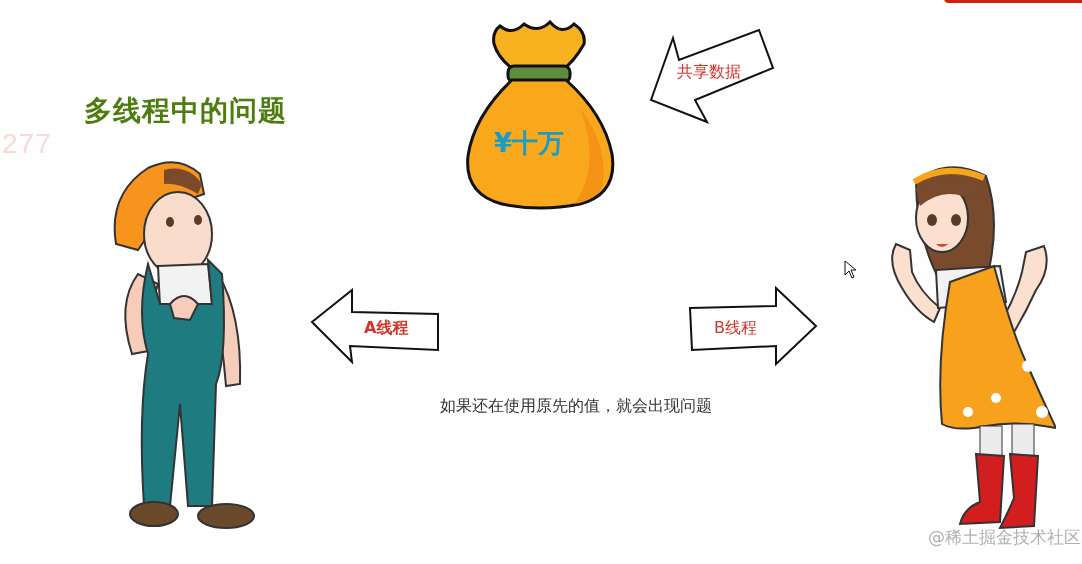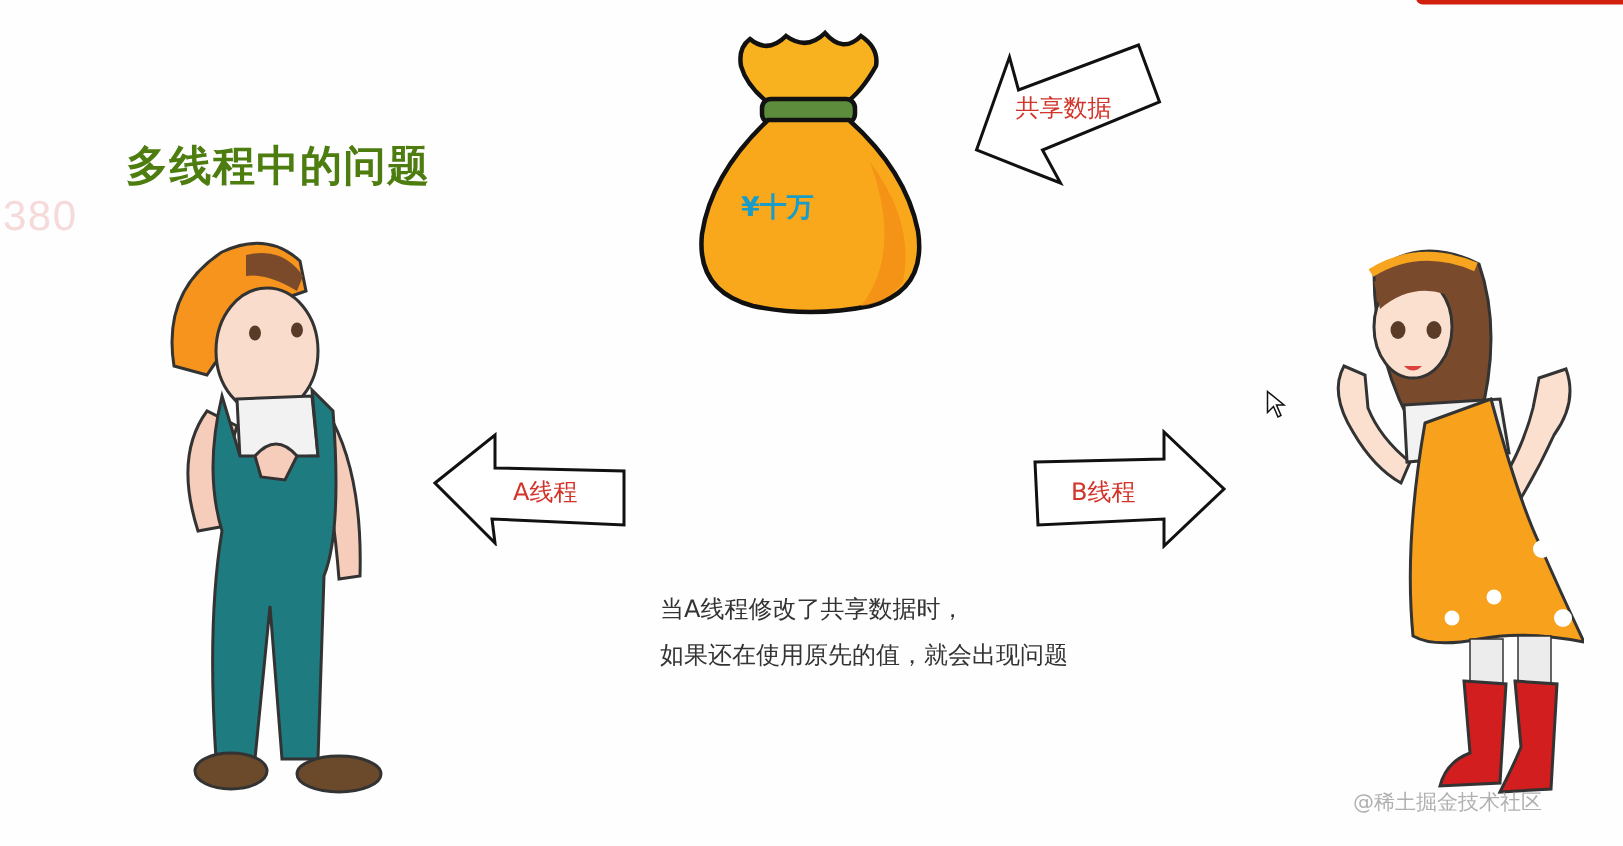--- a/index.html
+++ b/index.html
@@ -23,40 +23,40 @@
   }
   .arrow-label {
     color: #d2342a; font-size: 16px; white-space: nowrap;
   }
   .body-text {
     left: 440px; top: 390px; font-size: 16px; color: #333;
     line-height: 31px;
   }
   .body-text div { white-space: nowrap; }
   .watermark {
-    left: 902px; top: 526px; font-size: 14px; color: rgba(150,150,150,0.75);
+    left: 928px; top: 526px; font-size: 17px; color: rgba(150,150,150,0.75);
     white-space: nowrap;
   }
 </style>
 </head>
 <body>
 
 <div class="abs top-bar"></div>
 
 <div class="abs slide-title">多线程中的问题</div>
-<div class="abs page-num">380</div>
+<div class="abs page-num">277</div>
 
 <div class="abs" style="left:462px;top:18px;width:156px;height:196px;">
   <svg width="156" height="196" viewBox="0 0 156 196">
     <path d="M38 8 Q50 18 62 6 Q76 16 88 4 Q100 18 112 6 Q124 14 122 26 Q112 44 100 52 L52 52 Q36 40 32 26 Q30 14 38 8 Z" fill="#f9b21f" stroke="#111" stroke-width="3"></path>
     <rect x="46" y="48" width="62" height="16" rx="6" fill="#5d8d3c" stroke="#111" stroke-width="3"></rect>
     <path d="M50 62 Q12 98 6 138 Q2 176 40 186 Q78 194 118 186 Q156 176 150 136 Q142 96 104 62 Z" fill="#f9a81b" stroke="#111" stroke-width="3"></path>
     <path d="M118 90 Q148 130 140 170 Q130 184 112 186 Q140 150 118 90 Z" fill="#f28d14" opacity="0.8"></path>
   </svg>
-  <div class="abs" style="left:32px;top:108px;font-size:18px;font-weight:bold;color:#1a9cc8;white-space:nowrap;">¥十万</div>
+  <div class="abs" style="left:32px;top:108px;font-size:26px;font-weight:bold;color:#1a9cc8;white-space:nowrap;">¥十万</div>
 </div>
 
 <div class="abs" style="left:645px;top:26px;width:140px;height:100px;">
   <svg width="140" height="100" viewBox="0 0 140 100">
     <polygon points="6,74 28,12 34,34 114,4 128,42 50,74 62,96" fill="#fff" stroke="#111" stroke-width="2"></polygon>
   </svg>
   <div class="abs arrow-label" style="left:32px;top:36px;text-align:right;">共享数据</div>
 </div>
 
 <div class="abs" style="left:108px;top:154px;width:152px;height:378px;">
@@ -75,21 +75,21 @@
     <path d="M50 112 L100 110 L104 150 L52 152 Z" fill="#f2f2f2" stroke="#333" stroke-width="2"></path>
 
     <path d="M40 110 L52 150 L104 150 L100 106 L114 120 Q120 200 108 230 L104 352 L80 352 L72 250 L62 352 L36 352 Q30 260 40 200 Q28 160 40 110 Z" fill="#1e7c80" stroke="#333" stroke-width="2"></path>
     <path d="M62 150 Q76 134 90 150 L82 166 L66 164 Z" fill="#f6cdbb" stroke="#333" stroke-width="2"></path>
 
     <ellipse cx="46" cy="360" rx="24" ry="12" fill="#6b4a2b" stroke="#333" stroke-width="2"></ellipse>
     <ellipse cx="118" cy="362" rx="28" ry="12" fill="#6b4a2b" stroke="#333" stroke-width="2"></ellipse>
   </svg>
 </div>
 
-<div class="abs" style="left:288px;top:288px;width:132px;height:76px;">
+<div class="abs" style="left:310px;top:288px;width:132px;height:76px;font-weight:bold;">
   <svg width="132" height="76" viewBox="0 0 132 76">
     <polygon points="2,34 42,2 42,24 128,26 128,62 40,58 42,74" fill="#fff" stroke="#111" stroke-width="2"></polygon>
   </svg>
   <div class="abs arrow-label" style="left:54px;top:30px;">A线程</div>
 </div>
 
 <div class="abs" style="left:688px;top:286px;width:132px;height:80px;">
   <svg width="132" height="80" viewBox="0 0 132 80">
     <polygon points="2,22 88,20 88,2 128,40 88,78 88,60 4,64" fill="#fff" stroke="#111" stroke-width="2"></polygon>
   </svg>
@@ -127,17 +127,16 @@
 
     <rect x="104" y="264" width="22" height="34" fill="#ececec" stroke="#333" stroke-width="1"></rect>
     <rect x="136" y="262" width="22" height="36" fill="#ececec" stroke="#333" stroke-width="1"></rect>
 
     <path d="M100 292 L128 294 L124 360 L84 362 Q88 346 104 340 Z" fill="#d21e1e" stroke="#333" stroke-width="2"></path>
     <path d="M134 292 L162 294 L158 364 L124 366 Q134 346 138 336 Z" fill="#d21e1e" stroke="#333" stroke-width="2"></path>
   </svg>
 </div>
 
 <div class="abs body-text">
-  <div>当A线程修改了共享数据时，</div>
   <div>如果还在使用原先的值，就会出现问题</div>
 </div>
 
 <div class="abs watermark">@稀土掘金技术社区</div>
 
 </body></html>

